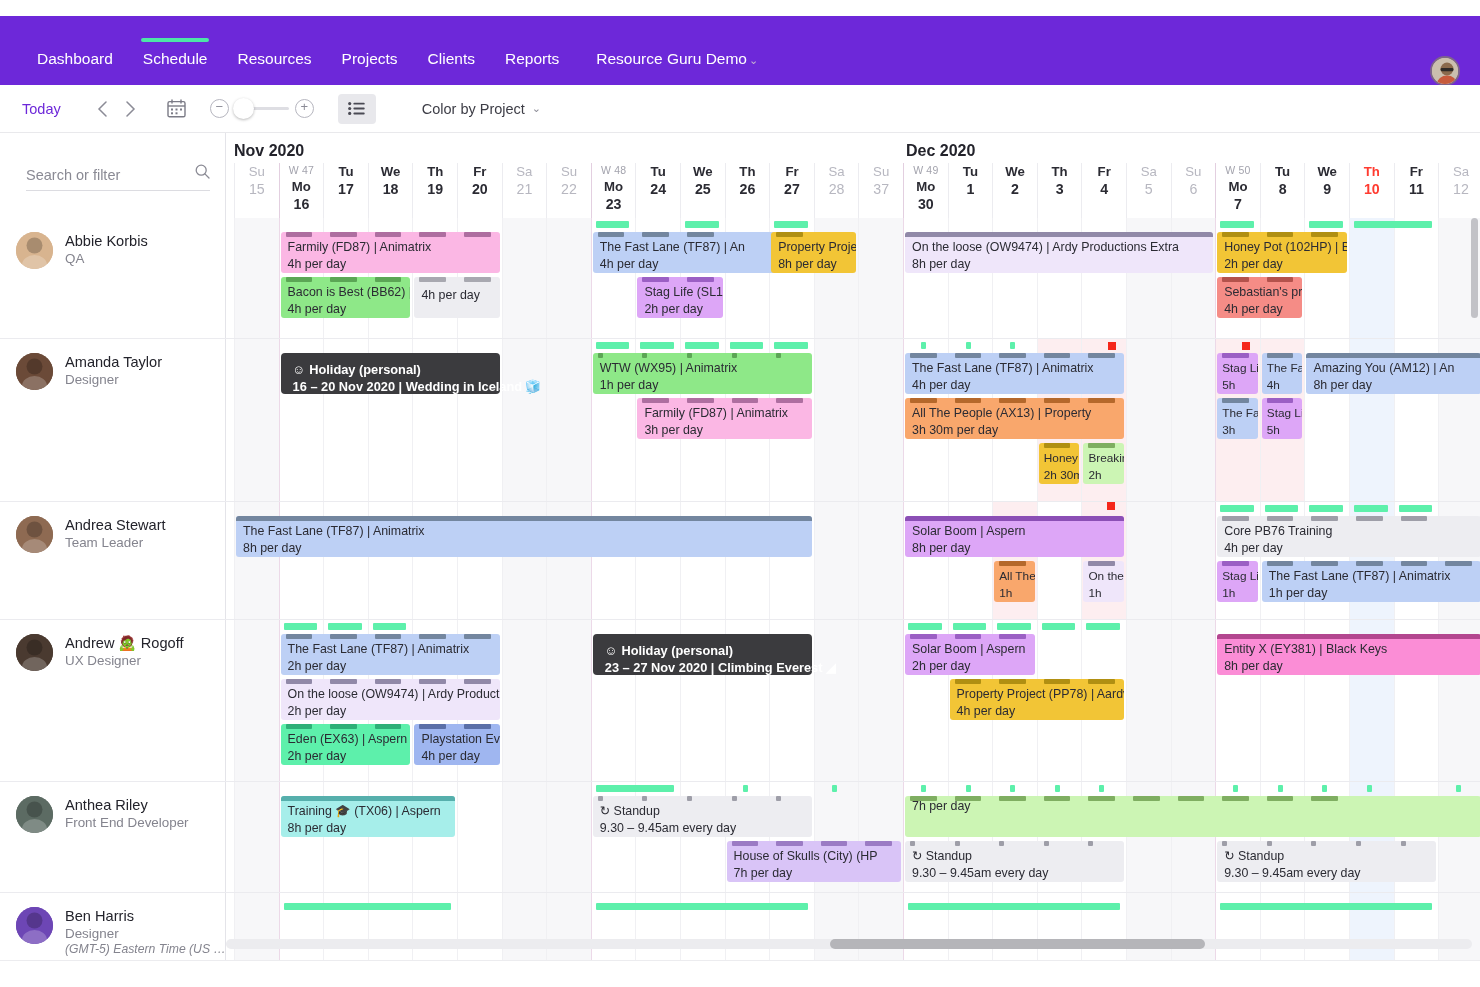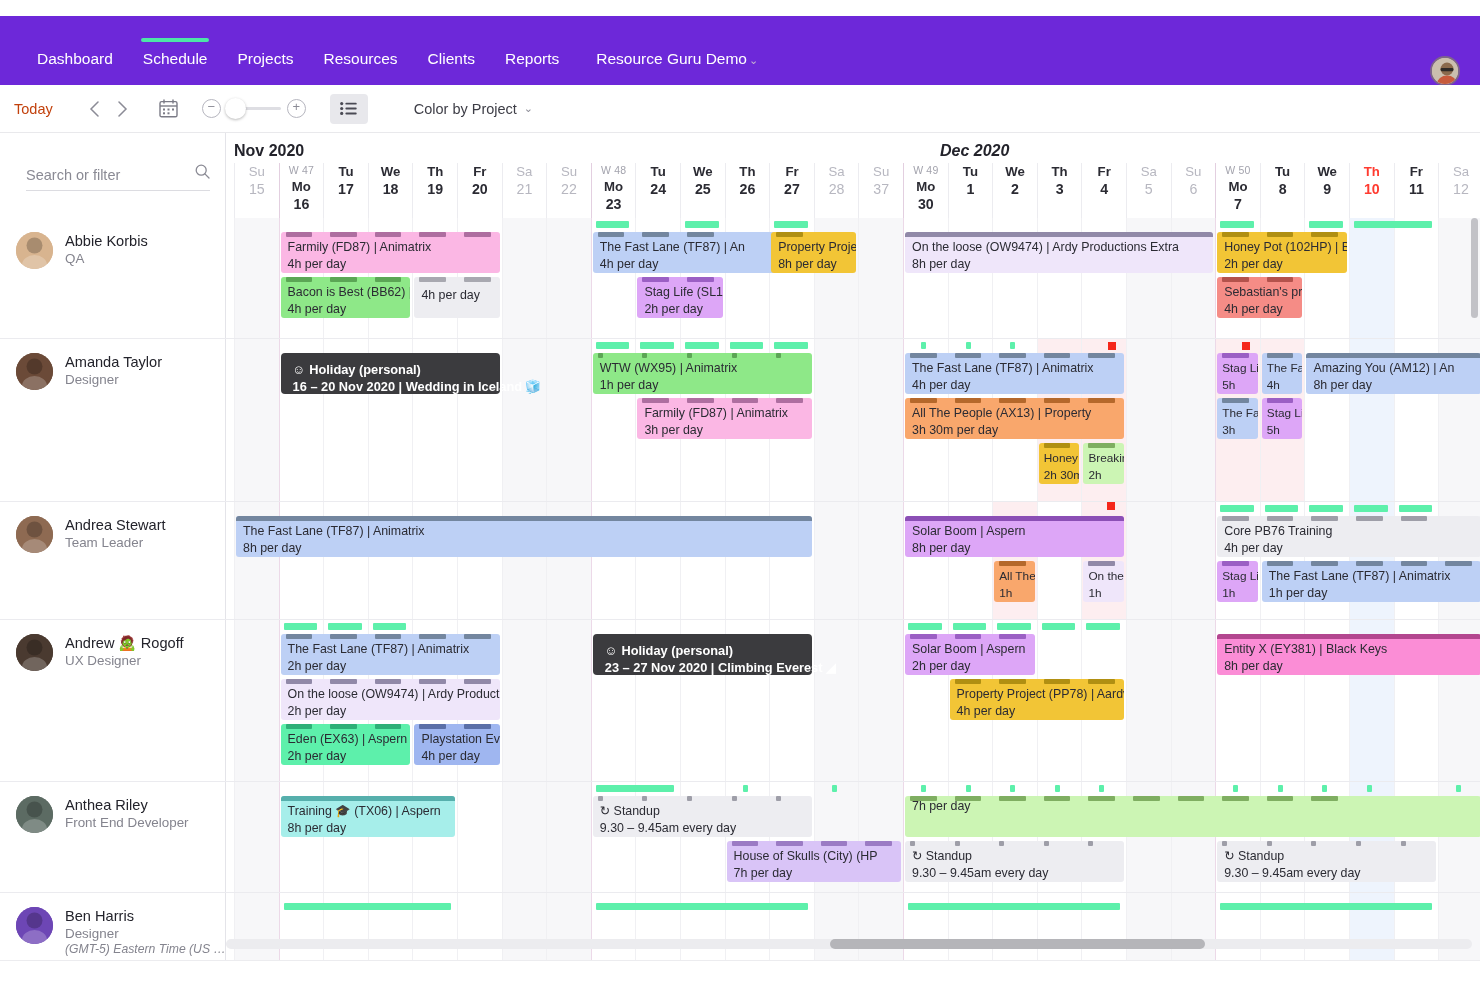--- a/index.html
+++ b/index.html
@@ -38,21 +38,21 @@
     background: #d9c8bb;
   }
   #avatar-user svg { display: block; }
 
   
   #toolbar {
     position: absolute; left: 0; top: 85px; width: 1480px; height: 48px;
     background: #ffffff; border-bottom: 1px solid #e9e9ec;
     display: flex; align-items: center;
   }
-  #today-btn { margin-left: 14px; font-size: 14.5px; color: #c2410c; cursor: pointer; }
+  #today-btn { margin-left: 22px; font-size: 14.5px; color: #6d28d9; cursor: pointer; }
   .arrow-btn {
     width: 28px; height: 28px; display: flex; align-items: center; justify-content: center;
     cursor: pointer; color: #8b8b96;
   }
   #nav-prev { margin-left: 28px; }
   .cal-btn { margin-left: 22px; cursor: pointer; display: flex; align-items: center; }
   .zoomwrap { display: flex; align-items: center; margin-left: 24px; }
   .zoom-circle {
     width: 19px; height: 19px; border-radius: 50%; border: 1.4px solid #b6b6bf;
     color: #8b8b96; font-size: 13px; line-height: 16px; text-align: center; cursor: pointer;
@@ -201,22 +201,22 @@
     border-top: 1px solid #ececef; z-index: 5;
   }
 </style>
 </head>
 <body>
 
 <div id="topnav">
   <div class="nav-items" id="nav-items">
       <div class="nav-item">Dashboard</div>
       <div class="nav-item active">Schedule</div>
+      <div class="nav-item">Resources</div>
       <div class="nav-item">Projects</div>
-      <div class="nav-item">Resources</div>
       <div class="nav-item">Clients</div>
       <div class="nav-item">Reports</div>
     </div>
   <div class="nav-brand" id="nav-brand">
     <span>Resource Guru Demo</span><span class="brand-caret">⌄</span>
   </div>
   <div id="avatar-user">
     <svg width="30" height="30" viewBox="0 0 30 30">
       <rect width="30" height="30" fill="#cbbfae"></rect>
       <circle cx="15" cy="11" r="6.4" fill="#8a6a4d"></circle>
@@ -359,21 +359,21 @@
           <div class="res-role">Designer</div>
           <div class="res-tz">(GMT-5) Eastern Time (US …</div>
         </div>
       </div>
     </div>
 </div>
 
 <div id="gridarea">
   <div id="datehdr">
       <div class="month-label" style="left: 8px;">Nov 2020</div>
-      <div class="month-label" style="left: 714px; font-style: italic;">Dec 2020</div>
+      <div class="month-label" style="left: 680px;">Dec 2020</div>
       <div class="daycol-hdr wkend" style="left: 8px; width: 44.6px;">
         <div class="wk-label"></div>
         <div class="dow">Su</div>
         <div class="dnum">15</div>
       </div>
       <div class="daycol-hdr wkstart" style="left: 52.6px; width: 44.6px;">
         <div class="wk-label">W 47</div>
         <div class="dow">Mo</div>
         <div class="dnum">16</div>
       </div>

